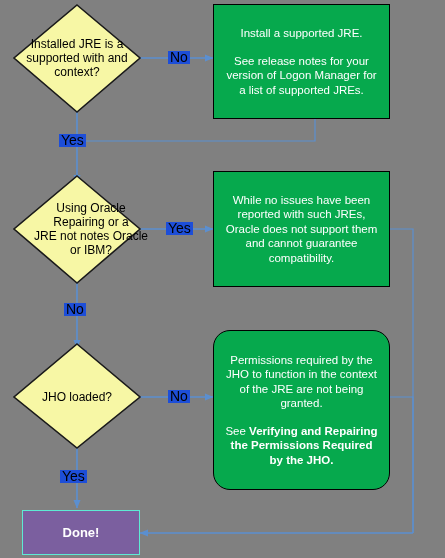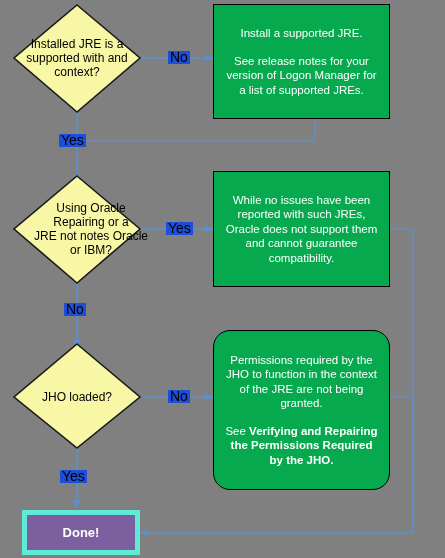--- a/index.html
+++ b/index.html
@@ -58,21 +58,21 @@
     color: #FFFFFF;
     font-size: 11.5px;
     line-height: 14.5px;
     padding: 6px 9px;
   }
   .proc-box .para { margin: 0; }
   .proc-box .para + .para { margin-top: 13px; }
   .proc-box b { font-weight: bold; }
 
   .terminal-box {
-    border: 5px solid #5eead4;
+    border: 1px solid #5eead4;
     color: #FFFFFF;
     font-size: 13px;
     font-weight: bold;
   }
 
   .edge-label {
     position: absolute;
     z-index: 5;
     background: #1d4ed8;
     color: #000000;

